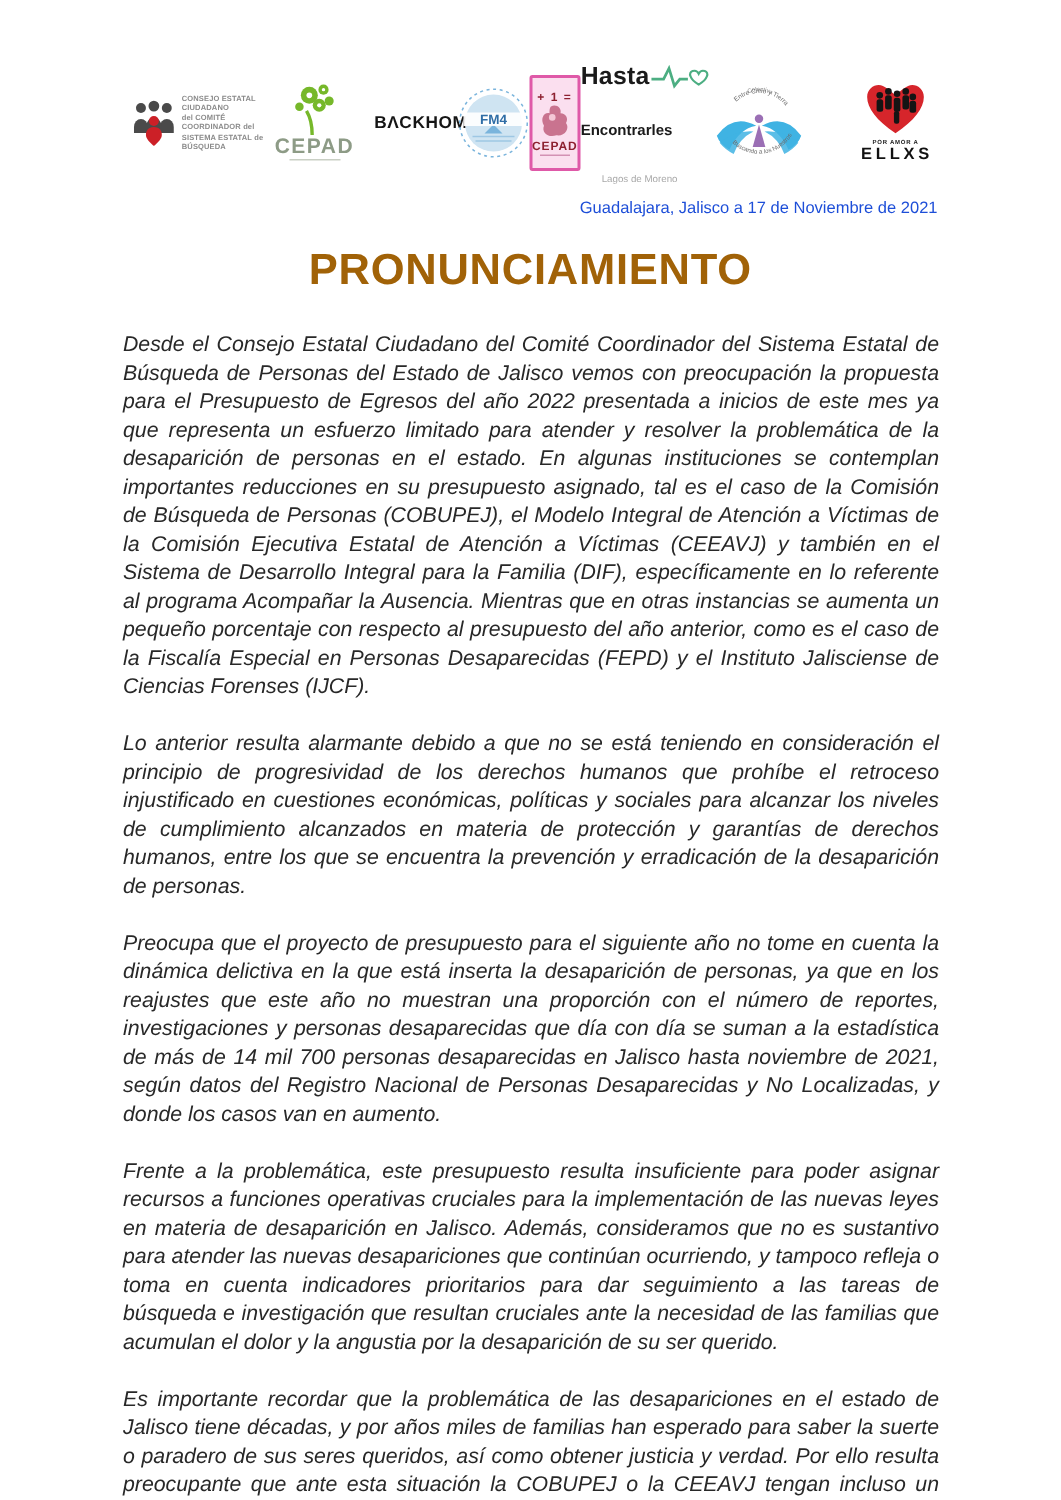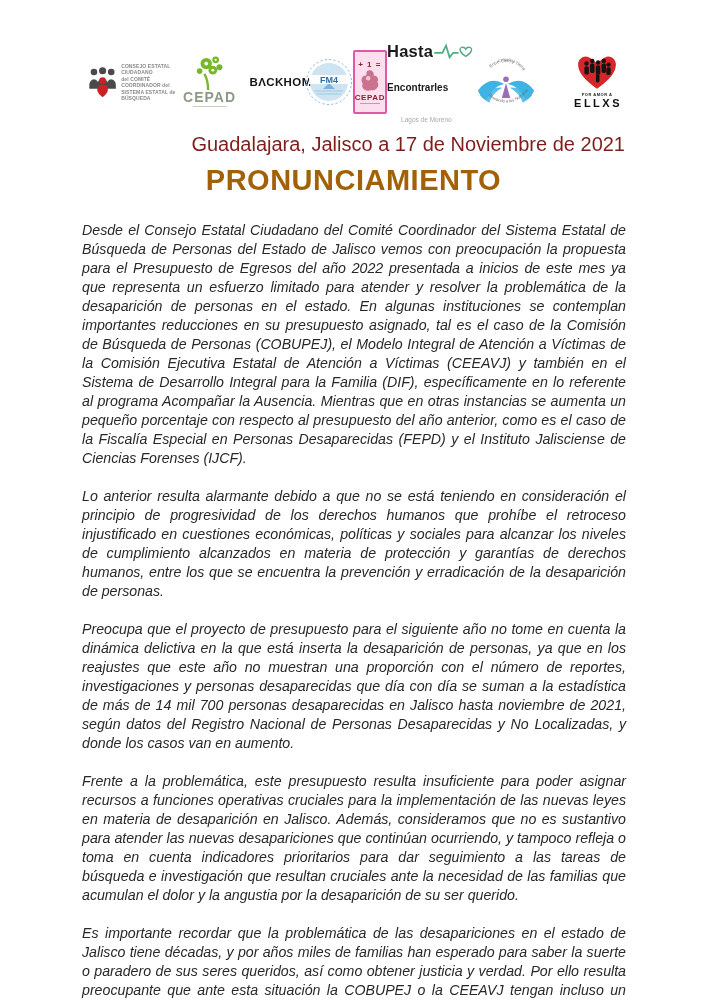--- a/index.html
+++ b/index.html
@@ -61,22 +61,22 @@
 
   
   .logo-ellxs { width: 50px; flex-direction: column; justify-content: center; margin-left: 36px; }
   .ellxs-top { font-size: 4px; font-weight: bold; color: #1a1a1a; letter-spacing: 0.5px; margin-top: 1px; }
   .ellxs-label { font-size: 11px; font-weight: 800; color: #111; letter-spacing: 2.5px; margin-left: 2px; }
 
   
   .date-line {
     position: absolute;
     top: 133px; right: 82px;
-    font-size: 20px;
-    color: #7f1d1d;
+    font-size: 11px;
+    color: #1d4ed8;
   }
   .doc-title {
     position: absolute;
     top: 164px; left: 0;
     width: 100%;
     text-align: center;
     font-size: 29px;
     font-weight: bold;
     letter-spacing: 0.5px;
     color: #a16207;

